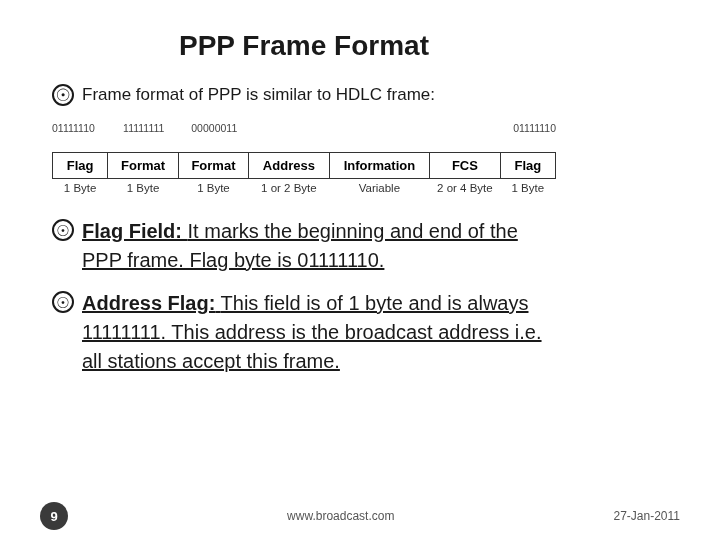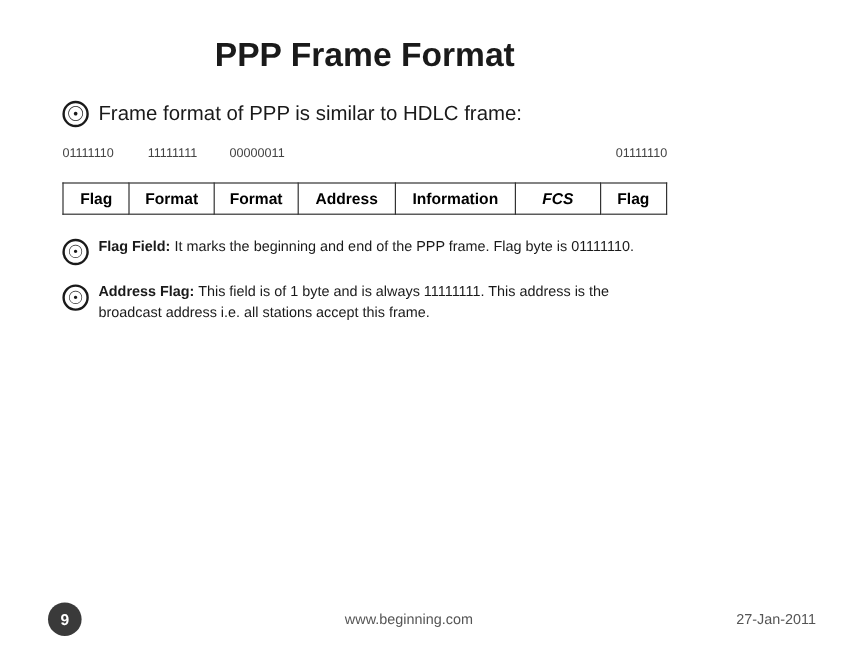--- a/index.html
+++ b/index.html
@@ -88,40 +88,41 @@
     .bit-label-control { width: 14%; text-align: center; padding-left: 2px; }
     .bit-label-spacer { flex: 1; }
     .bit-label-flag2 { width: 11%; text-align: right; }
 
     
     .col-flag { width: 11%; }
     .col-address { width: 14%; }
     .col-control { width: 14%; }
     .col-protocol { width: 16%; }
     .col-info { width: 20%; }
-    .col-fcs { width: 14%; font-style: italic; }
+    .col-fcs { width: 14%; }
     .col-flag2 { width: 11%; }
 
     .body-text {
       display: flex;
       align-items: flex-start;
       gap: 8px;
       font-size: 15px;
       color: #1a1a1a;
       line-height: 1.4;
       margin-bottom: 14px;
     }
 
     .body-text .bullet-icon {
       margin-top: 2px;
     }
 
     .body-text p {
-      font-size: 12px;
+      font-size: 20px;
       line-height: 1.45;
+      text-decoration: underline;
     }
 
     .bold-label {
       font-weight: bold;
     }
 
     .footer {
       position: absolute;
       bottom: 10px;
       left: 0;
@@ -173,20 +174,29 @@
       <tbody>
           <tr>
         <td class="col-flag">Flag</td>
         <td class="col-address">Format</td>
         <td class="col-control">Format</td>
         <td class="col-protocol">Address</td>
         <td class="col-info">Information</td>
         <td class="col-fcs">FCS</td>
         <td class="col-flag2">Flag</td>
       </tr>
+      <tr class="size-row">
+        <td class="col-flag">1 Byte</td>
+        <td class="col-address">1 Byte</td>
+        <td class="col-control">1 Byte</td>
+        <td class="col-protocol">1 or 2 Byte</td>
+        <td class="col-info">Variable</td>
+        <td class="col-fcs">2 or 4 Byte</td>
+        <td class="col-flag2">1 Byte</td>
+      </tr>
     </tbody>
       </table>
   </div>
 
   <div class="body-text">
     <span class="bullet-icon">☉</span>
     <p>
       <span class="bold-label">Flag Field:</span>
       <span> </span><span>It marks the beginning and end of the PPP frame. Flag byte is 01111110.</span>
     </p>
@@ -197,15 +207,15 @@
     <p>
       <span class="bold-label">Address Flag:</span>
       <span> </span><span>This field is of 1 byte and is always 11111111. This address is the broadcast address i.e. all stations accept this frame.</span>
     </p>
   </div>
 
 </div>
 
 <div class="footer">
   <div class="slide-number">9</div>
-  <span>www.beginning.com</span>
+  <span>www.broadcast.com</span>
   <span>27-Jan-2011</span>
 </div>
 
 </body></html>

